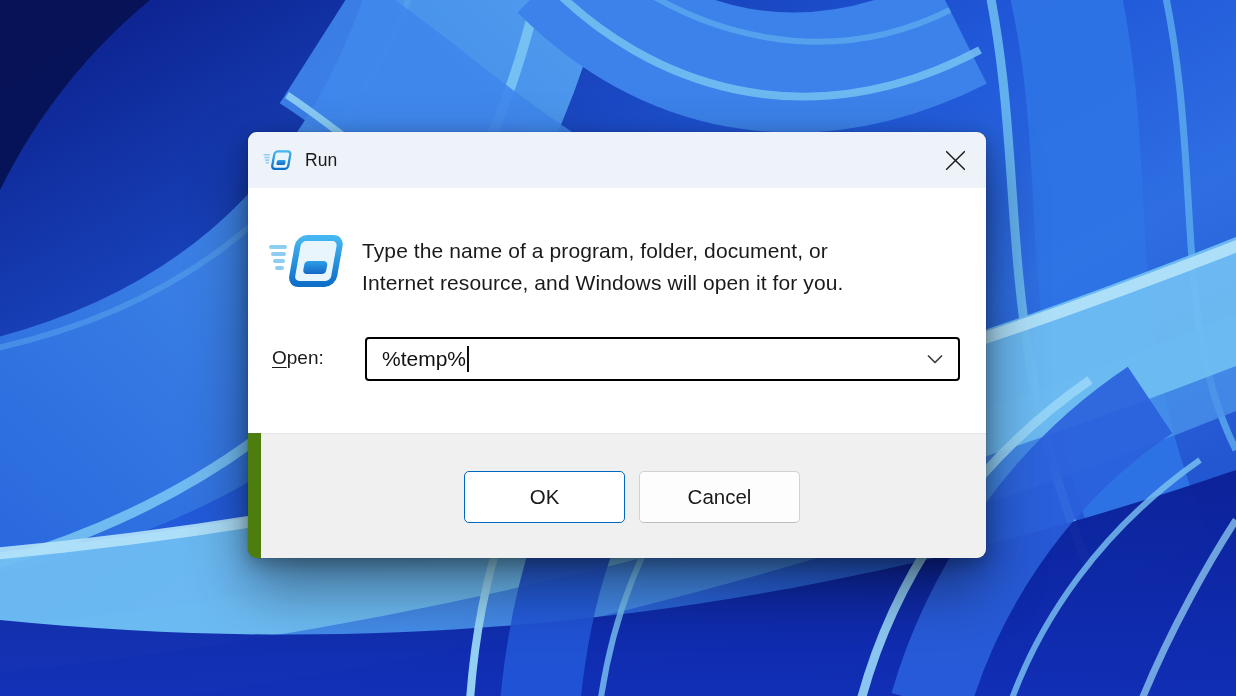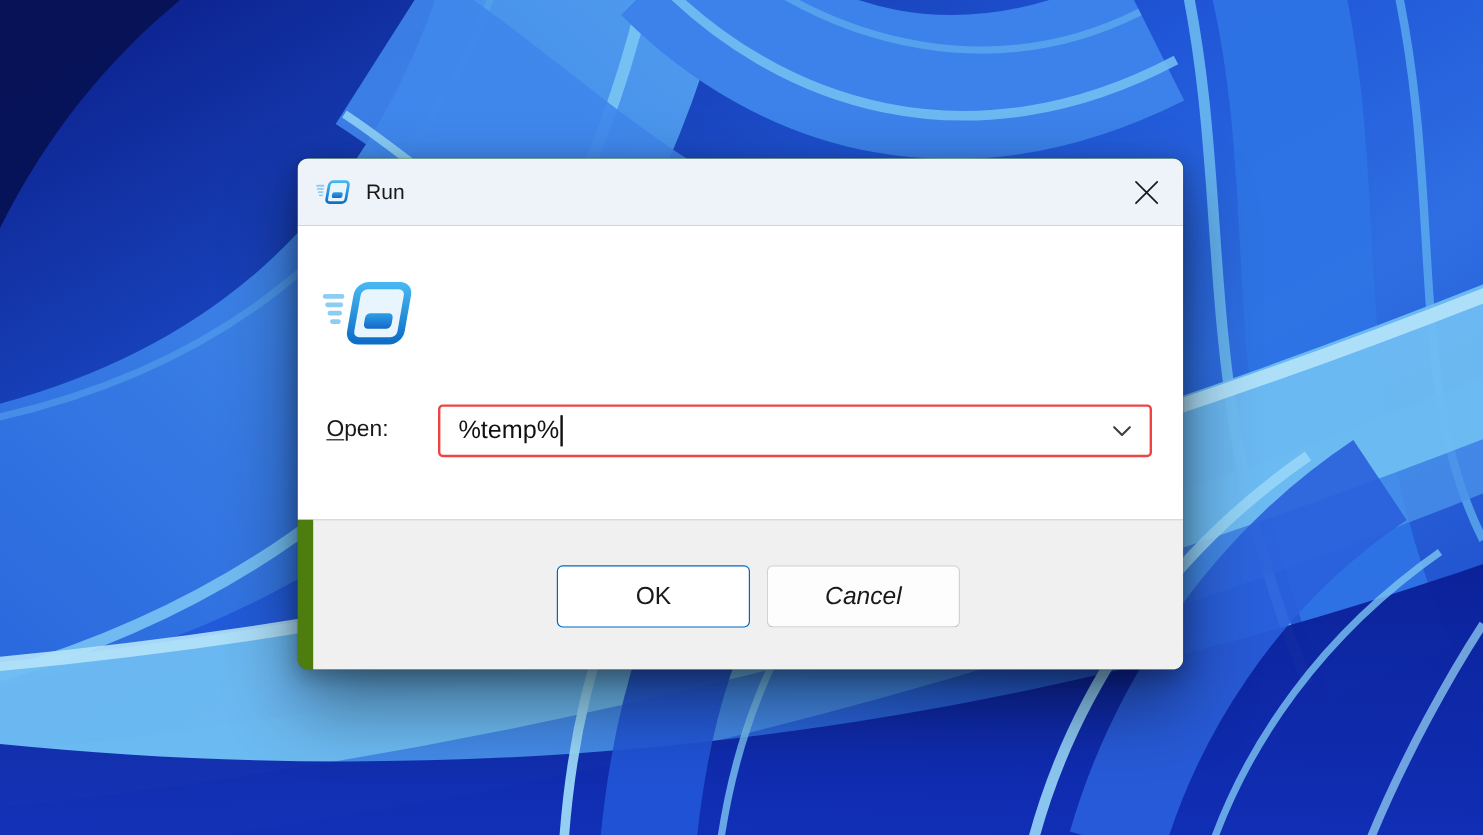--- a/index.html
+++ b/index.html
@@ -29,39 +29,39 @@
 
   .dlg-body { position:absolute; top:56px; left:0; right:0; height:245px; background:#ffffff; }
   .big-icon { position:absolute; left:20px; top:44px; width:76px; height:60px; }
   .message { position:absolute; left:114px; top:47px; font-size:21px; line-height:32px; color:#1a1a1a; letter-spacing:.1px; }
 
   .open-label { position:absolute; left:24px; top:159px; font-size:19px; color:#1a1a1a; }
   .accel { text-decoration:underline; text-underline-offset:3px; text-decoration-thickness:1.2px; }
 
   .combo {
     position:absolute; left:117px; top:149px; width:595px; height:44px;
-    border:2px solid #ef4444; border-radius:4px; background:#fff;
+    border:2px solid #000000; border-radius:4px; background:#fff;
     display:flex; align-items:center; padding:0 13px 0 15px;
     font-size:21px; color:#111; cursor:text;
   }
   .caret { display:inline-block; width:1.6px; height:26px; background:#101010; margin-left:1px; }
   .combo-chevron { margin-left:auto; display:flex; align-items:center; padding:6px 2px; cursor:pointer; }
 
   .footer {
     position:absolute; top:301px; left:0; right:0; bottom:0;
     background:#f0f0f0; border-top:1px solid #e5e5e5;margin-left:13px;
   }
   .btn {
     position:absolute; top:37px; width:161px; height:52px;
     border-radius:5px; font-size:20.5px; font-family:"Liberation Sans", sans-serif;
     color:#1a1a1a; background:#fdfdfd;
     border:1px solid #d2d2d2; border-bottom-color:#bdbdbd; cursor:pointer;
   }
   .btn-ok { left:203px; background:#ffffff; border:1.5px solid #0067c0; }
-  .btn-cancel { left:378px;font-style:italic; }
+  .btn-cancel { left:378px; }
   .btn-browse { left:553px; }
 </style>
 </head>
 <body>
 
 <div class="stage">
 
   <div class="wallpaper">
     <svg width="1236" height="696" viewBox="0 0 1236 696" preserveAspectRatio="none">
       <defs>
@@ -163,20 +163,24 @@
             <line x1="7" y1="29" x2="15" y2="29"></line>
             <line x1="9" y1="36" x2="14" y2="36"></line>
           </g>
           <g transform="skewX(-10)">
             <rect x="32" y="6" width="42" height="46" rx="8" fill="#e8f5fd" stroke="url(#bbord)" stroke-width="6"></rect>
             <rect x="42" y="29" width="23" height="13" rx="4" fill="url(#bbar)"></rect>
           </g>
         </svg>
       </span>
 
+      <div class="message">
+        <div>Type the name of a program, folder, document, or</div>
+        <div>Internet resource, and Windows will open it for you.</div>
+      </div>
 
       <label class="open-label"><span class="accel">O</span><span>pen:</span></label>
 
       <div class="combo">
         <span>%temp%</span>
         <span class="caret"></span>
         <span class="combo-chevron">
           <span style="display:flex;">
             <svg width="16" height="9" viewBox="0 0 16 9">
               <polyline points="1.5,1 8,7.5 14.5,1" stroke="#3d3d3d" stroke-width="1.7" fill="none" stroke-linecap="round" stroke-linejoin="round"></polyline>

